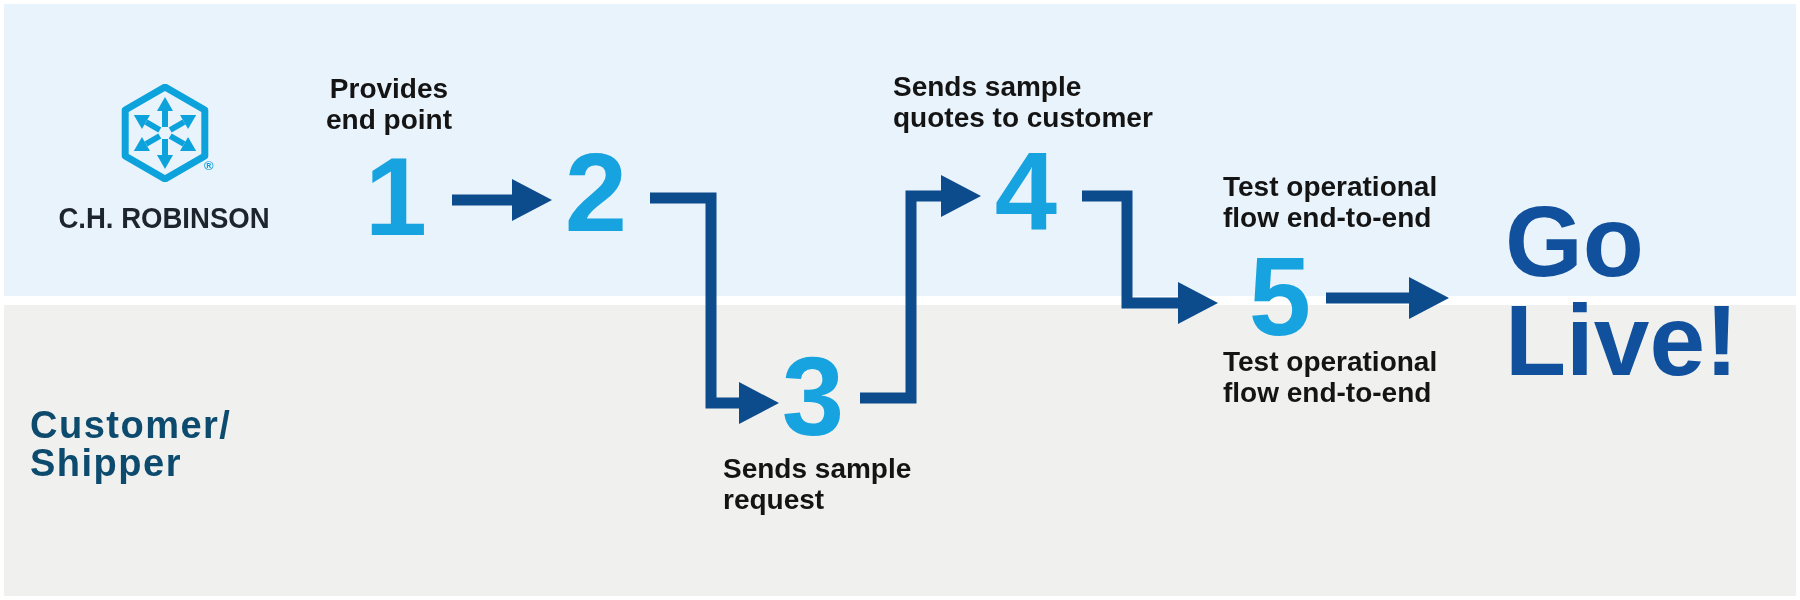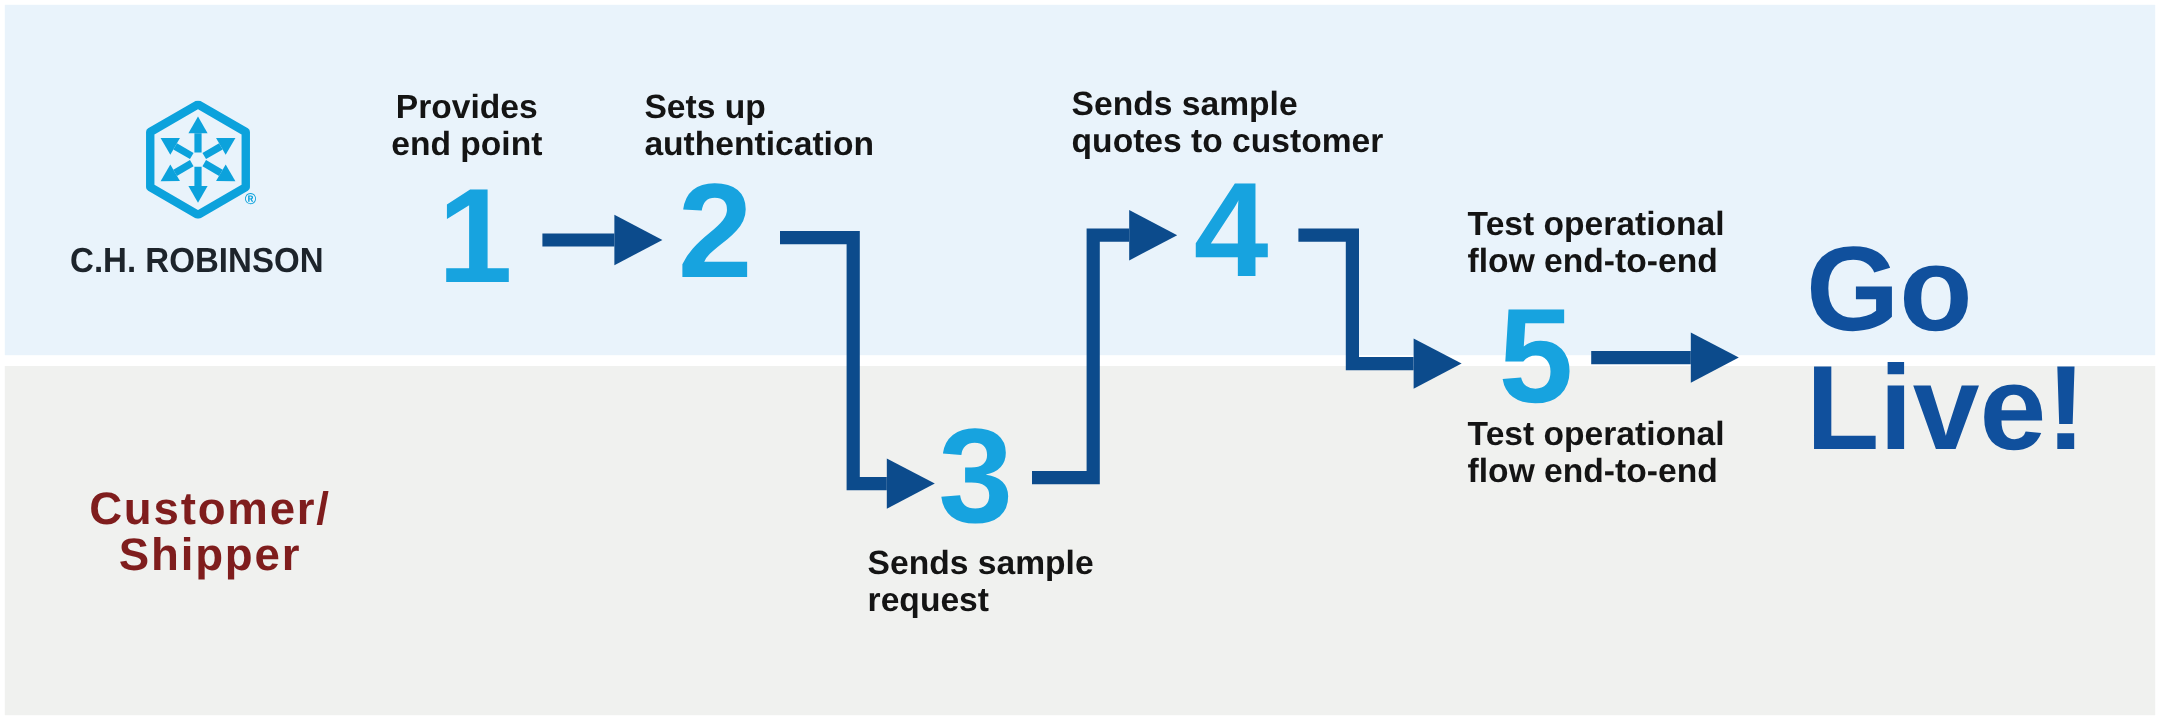--- a/index.html
+++ b/index.html
@@ -10,22 +10,22 @@
   .band-bottom{top:305px;bottom:4px;background:#f0f1ef;}
   .arrows{position:absolute;left:0;top:0;width:1800px;height:600px;}
   .arrow-line{fill:none;stroke:#0c4b8c;stroke-width:11;stroke-linejoin:miter;}
   .arrow-head{fill:#0c4b8c;stroke:none;}
   .step-num{position:absolute;transform:translate(-50%,-50%);color:#17a3df;
             font-size:112px;font-weight:bold;line-height:1;}
   .step-label{position:absolute;color:#141414;font-size:28px;font-weight:bold;
               line-height:1.12;white-space:pre-line;}
   .golive{position:absolute;left:1505px;top:192px;color:#10509d;font-size:100px;
           font-weight:bold;line-height:0.99;white-space:pre-line;}
-  .lane-label{position:absolute;left:30px;top:406px;width:290px;text-align:center;
-              color:#7f1d1d;font-size:38px;font-weight:bold;line-height:1.0;
+  .lane-label{position:absolute;left:30px;top:406px;width:290px;text-align:left;
+              color:#0c4a6e;font-size:38px;font-weight:bold;line-height:1.0;
               letter-spacing:1.5px;white-space:pre-line;}
   .logo{position:absolute;left:0;top:0;}
   .logo-icon{position:absolute;left:115px;top:84px;}
   .logo-hex{fill:none;stroke:#0ca2dc;stroke-width:7;stroke-linejoin:round;}
   .logo-shaft{stroke:#0ca2dc;stroke-width:6;fill:none;}
   .logo-head{fill:#0ca2dc;stroke:none;}
   .regmark{position:absolute;left:204px;top:159px;color:#0ca2dc;font-size:13px;
            font-weight:bold;line-height:1;}
   .wordmark{position:absolute;left:34px;top:204px;width:260px;text-align:center;
             color:#1d242b;font-size:29px;font-weight:bold;line-height:1;
@@ -91,22 +91,20 @@
           <polygon class="logo-head" points="0,-36 -8,-22 8,-22"></polygon>
         </g>
       </g>
     </svg>
     <div class="regmark">®</div>
     <div class="wordmark">C.H. ROBINSON</div>
   </div>
 
   <div class="step-label" style="left:326px;top:73px;text-align:center;">Provides
 end point</div>
-  <div class="step-label" style="left:537px;top:73px;">Sets up
-authentication</div>
   <div class="step-label" style="left:723px;top:453px;">Sends sample
 request</div>
   <div class="step-label" style="left:893px;top:71px;">Sends sample
 quotes to customer</div>
   <div class="step-label" style="left:1223px;top:171px;">Test operational
 flow end-to-end</div>
   <div class="step-label" style="left:1223px;top:346px;">Test operational
 flow end-to-end</div>
 
   <div class="step-num" style="left:396px;top:197px;">1</div>

